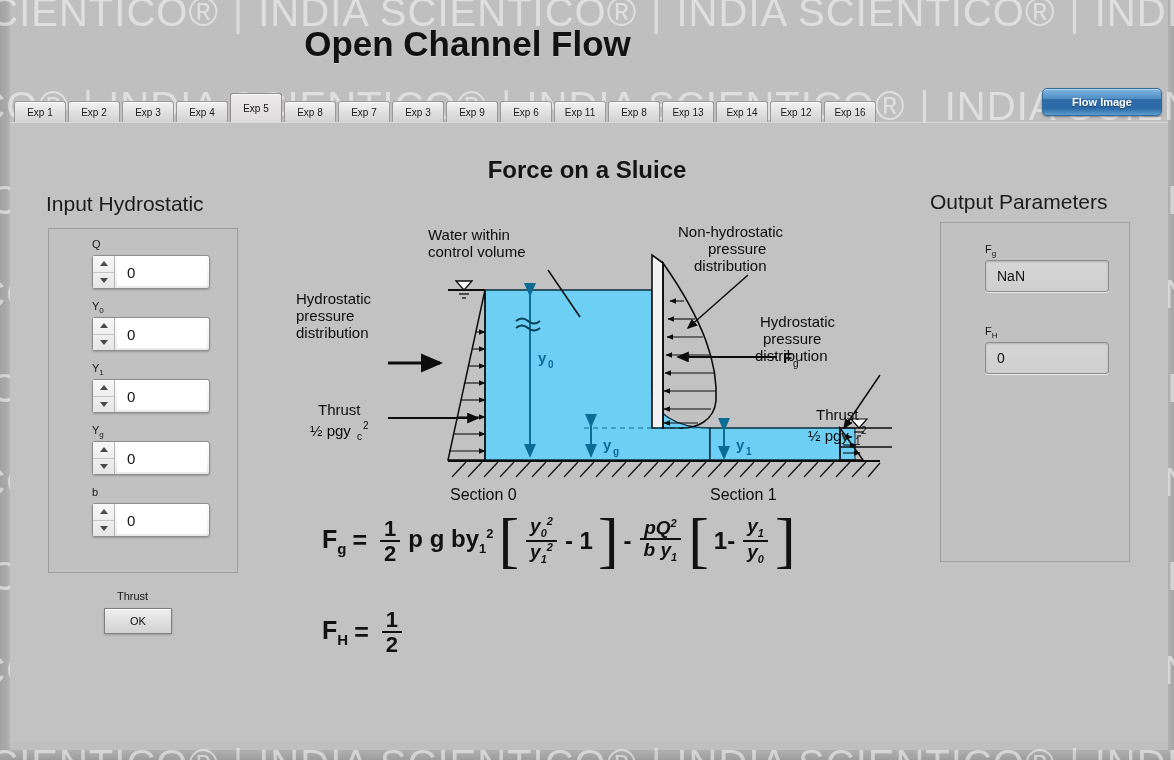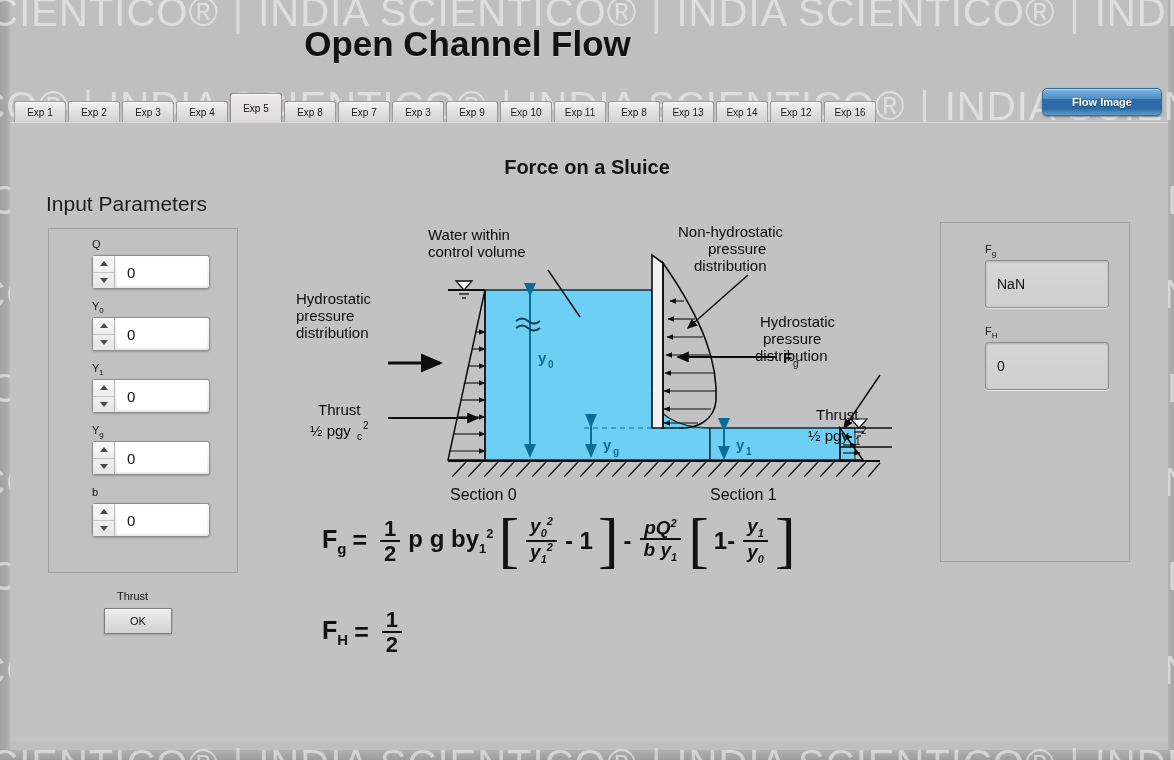--- a/index.html
+++ b/index.html
@@ -212,21 +212,21 @@
     color: #101010;
     background: #ffffff;
     margin: 2px;
     border-radius: 2px;
     font-family: "Liberation Sans", sans-serif;
   }
 
   
   .out-field {
     position: absolute;
-    width: 124px; height: 48px;
+    width: 124px; height: 32px;
     background: linear-gradient(to bottom, #d6d6d6 0%, #cfcfcf 100%);
     border: 1px solid #8d8d8d;
     border-radius: 3px;
     display: flex; align-items: center;
     padding-left: 11px;
     font-size: 14px;
     color: #111;
     z-index: 22;
     box-shadow: inset 0 1px 2px rgba(0,0,0,0.18), 0 1px 0 #e8e8e8;
     font-family: "Liberation Sans", sans-serif;
@@ -252,21 +252,21 @@
     z-index: 22;
     cursor: pointer;
     box-shadow: 0 1px 2px rgba(0,0,0,0.2), inset 0 1px 0 #ffffff;
   }
 
   
   #diagram-title {
     position: absolute;
     left: 0; right: 0; top: 156px;
     text-align: center;
-    font-size: 20px;
+    font-size: 24px;
     font-weight: bold;
     color: #141414;
     z-index: 20;
     font-family: "Liberation Sans", sans-serif;
   }
   #diagram-wrap {
     position: absolute;
     left: 280px; top: 215px;
     width: 620px; height: 290px;
     z-index: 16;
@@ -342,34 +342,34 @@
   <div id="tab-strip">
       <div class="tab">Exp 1</div>
       <div class="tab">Exp 2</div>
       <div class="tab">Exp 3</div>
       <div class="tab">Exp 4</div>
       <div class="tab active">Exp 5</div>
       <div class="tab">Exp 8</div>
       <div class="tab">Exp 7</div>
       <div class="tab">Exp 3</div>
       <div class="tab">Exp 9</div>
-      <div class="tab">Exp 10</div>
+      <div class="tab">Exp 6</div>
       <div class="tab">Exp 11</div>
       <div class="tab">Exp 8</div>
       <div class="tab">Exp 13</div>
       <div class="tab">Exp 14</div>
       <div class="tab">Exp 12</div>
       <div class="tab">Exp 16</div>
     </div>
 
   <div id="save-image-button">Flow Image</div>
 
   <div id="diagram-title">Force on a Sluice</div>
 
-  <div id="input-heading" class="panel-heading">Input Parameters</div>
+  <div id="input-heading" class="panel-heading">Input Hydrostatic</div>
   <div id="input-group" class="group-box"></div>
   <div id="input-fields">
       <div class="field-label" style="left: 92px; top: 238px;">Q</div>
       <div class="spinner" style="left: 92px; top: 255px;">
         <div class="spin-arrows">
           <div class="spin-btn">
             <span class="arrow-up"></span>
           </div>
           <div class="spin-btn">
             <span class="arrow-down"></span>
@@ -422,20 +422,21 @@
           <div class="spin-btn">
             <span class="arrow-down"></span>
           </div>
         </div>
         <div class="spin-value">0</div>
       </div>
     </div>
   <div id="reset-label">Thrust</div>
   <div id="reset-button">OK</div>
 
+  <div id="output-heading" class="panel-heading">Output Parameters</div>
   <div id="output-group" class="group-box"></div>
   <div id="output-fields">
       <div class="field-label" style="left: 985px; top: 243px;">F<sub>g</sub></div>
       <div class="out-field" style="left: 985px; top: 260px;">NaN</div>
       <div class="field-label" style="left: 985px; top: 325px;">F<sub>H</sub></div>
       <div class="out-field" style="left: 985px; top: 342px;">0</div>
     </div>
 
   <div id="diagram-wrap">
     <svg width="620" height="290" viewBox="0 0 620 290" xmlns="http://www.w3.org/2000/svg">

